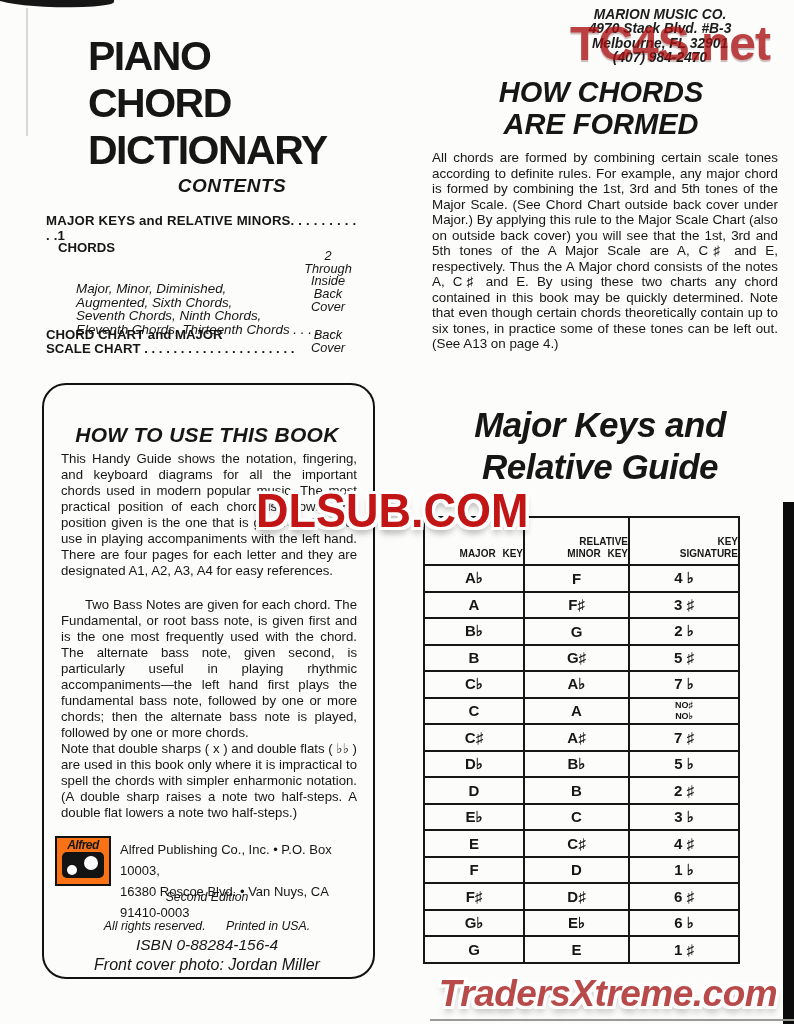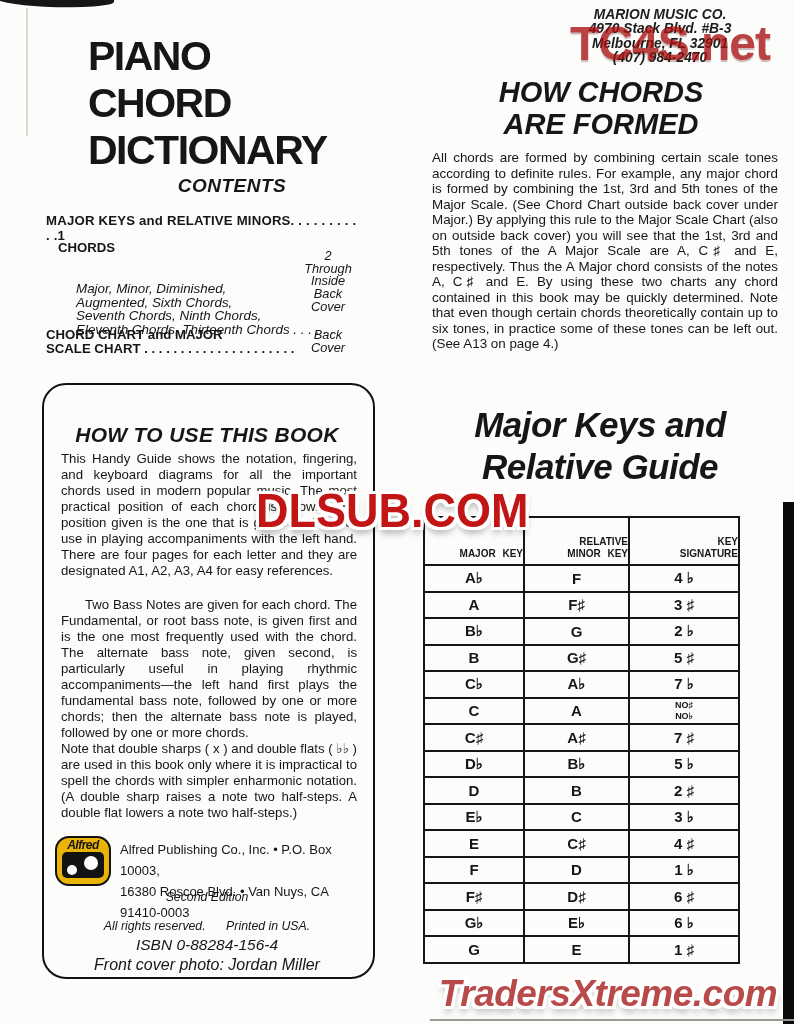--- a/index.html
+++ b/index.html
@@ -30,22 +30,22 @@
 
   
   #box{left:42px;top:383px;width:329px;height:592px;border:2.5px solid #121212;border-radius:24px;}
   #box-h{left:62px;top:423px;width:290px;font-size:21px;font-weight:800;letter-spacing:.3px;}
   .bp{width:296px;left:61px;font-size:13.2px;line-height:16px;}
   #p1{top:451px;}
   #p2{top:597px;text-indent:24px;}
   #p3{top:741px;}
 
   
-  #pub-logo{left:55px;top:836px;width:56px;height:50px;border:2.5px solid #111;border-radius:14px;
-      background:#eab308;box-sizing:border-box;}
+  #pub-logo{left:55px;top:836px;width:56px;height:50px;border:2.5px solid #111;border-radius:0;
+      background:#f97316;box-sizing:border-box;}
   .logo-word{display:block;text-align:center;font-size:12px;font-weight:800;font-style:italic;
       letter-spacing:-.5px;line-height:14px;}
   .logo-blob{position:relative;margin:0 5px;height:26px;background:#131313;border-radius:5px;}
   .logo-blob::before{content:"";position:absolute;left:5px;bottom:3px;width:10px;height:10px;
       background:#fff;border-radius:50%;}
   .logo-blob::after{content:"";position:absolute;right:6px;top:4px;width:14px;height:14px;
       background:#fff;border-radius:50%;}
   #pub-addr{left:120px;top:839px;width:244px;font-size:13px;line-height:21px;}
   #pub-edition{left:62px;top:890px;width:290px;font-size:12.3px;}
   #pub-copy{left:50px;top:904px;width:314px;font-size:12.3px;}

